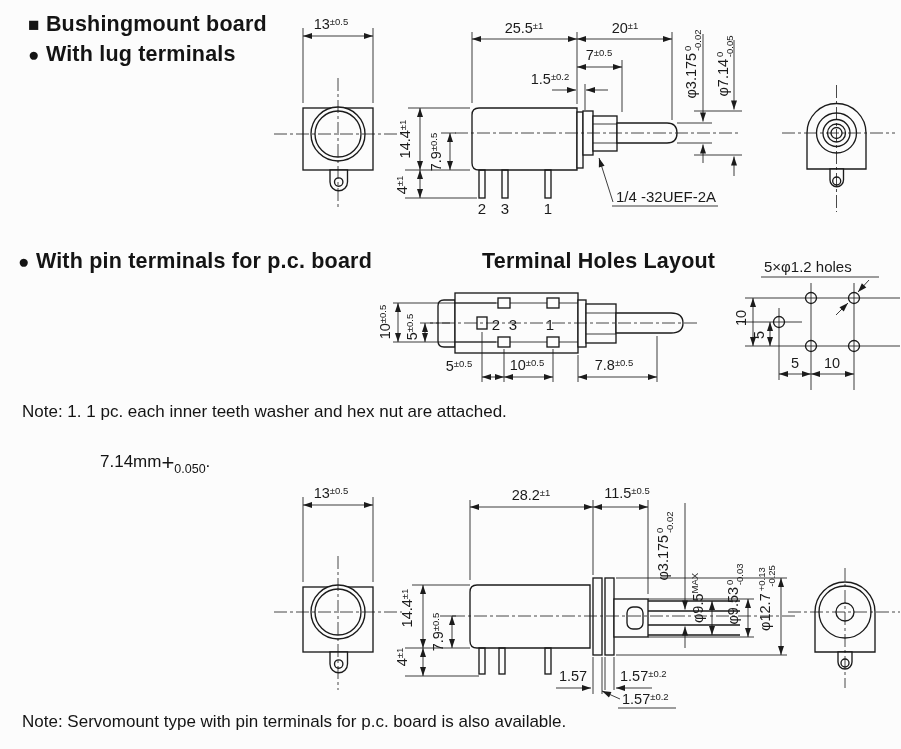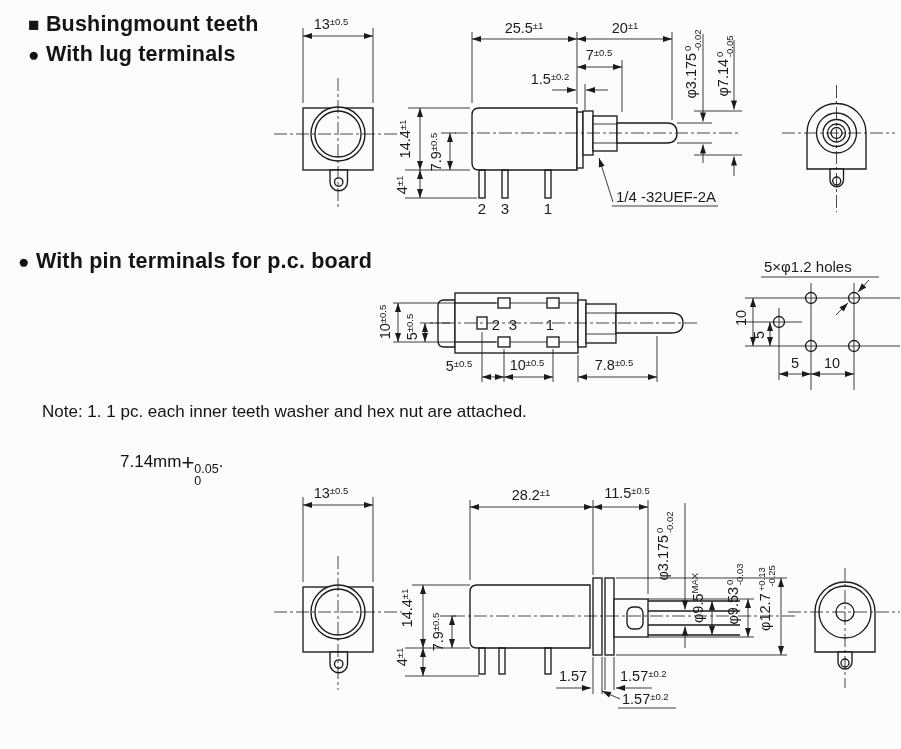--- a/index.html
+++ b/index.html
@@ -1,22 +1,22 @@
 <!DOCTYPE html>
 <html><head>
 <meta charset="utf-8">
 <style>
   html,body{margin:0;padding:0;background:#e8e8e8;}
   #page{position:relative;width:901px;height:749px;background:#fcfcfc;overflow:hidden;
         font-family:"Liberation Sans",sans-serif;color:#141414;}
   .abs{position:absolute;}
   .h{font-weight:bold;font-size:21.5px;white-space:nowrap;letter-spacing:.2px;}
   .h .mk{font-size:19px;}
-  .note{font-size:17px;white-space:nowrap;margin-left:20px;}
-  .stack{display:inline-flex;flex-direction:column;font-size:12.5px;line-height:12px;
+  .note{font-size:17px;white-space:nowrap;}
+  .stack{display:inline-flex;flex-direction:row;font-size:12.5px;line-height:12px;
          vertical-align:-6px;text-align:left;}
   .plus{font-size:22px;vertical-align:-3px;}
   svg{position:absolute;left:0;top:0;}
   svg text{font-family:"Liberation Sans",sans-serif;fill:#1b1b1b;}
   .dim{font-size:14.5px;}
   .tol{font-size:9.5px;}
   .lbl{font-size:15px;}
   .ol{stroke:#1b1b1b;stroke-width:1.35;fill:none;}
   .fw{fill:#fcfcfc;}
   .dl{stroke:#1b1b1b;stroke-width:.85;fill:none;}
@@ -231,34 +231,38 @@
       <circle class="ol" cx="845" cy="612" r="26"></circle>
       <circle class="ol" cx="845" cy="612" r="9"></circle>
       <path class="ol fw" d="M838,652 v10 a7,7 0 0 0 14,0 v-10 z"></path>
       <circle class="ol" cx="845" cy="663" r="4"></circle>
       <path class="cl" d="M845,568 V688 M788,612 H900"></path>
     </g>
   </svg>
 
   <div class="h abs" style="left:28px;top:12px">
     <span class="mk">■</span>
-    <span>Bushingmount teeth</span>
+    <span>Bushingmount board</span>
   </div>
   <div class="h abs" style="left:18px;top:249px">
     <span class="mk">●</span>
     <span>With pin terminals for p.c. board</span>
   </div>
 
   <div class="h abs" style="left:28px;top:42px">
     <span class="mk">●</span>
     <span>With lug terminals</span>
+  </div>
+  <div class="h abs" style="left:482px;top:249px">
+    <span>Terminal Holes Layout</span>
   </div>
 
   <div class="note abs" style="left:22px;top:402px">Note: 1. 1 pc. each inner teeth washer and hex nut are attached.</div>
   <div class="note abs" style="left:100px;top:450px">
     <span>7.14mm</span><span class="plus">+</span><span class="stack">
         <span>0.05</span>
         <span>0</span>
       </span><span>.</span>
   </div>
 
 
+  <div class="note abs" style="left:22px;top:712px">Note: Servomount type with pin terminals for p.c. board is also available.</div>
 </div>
 
 </body></html>

